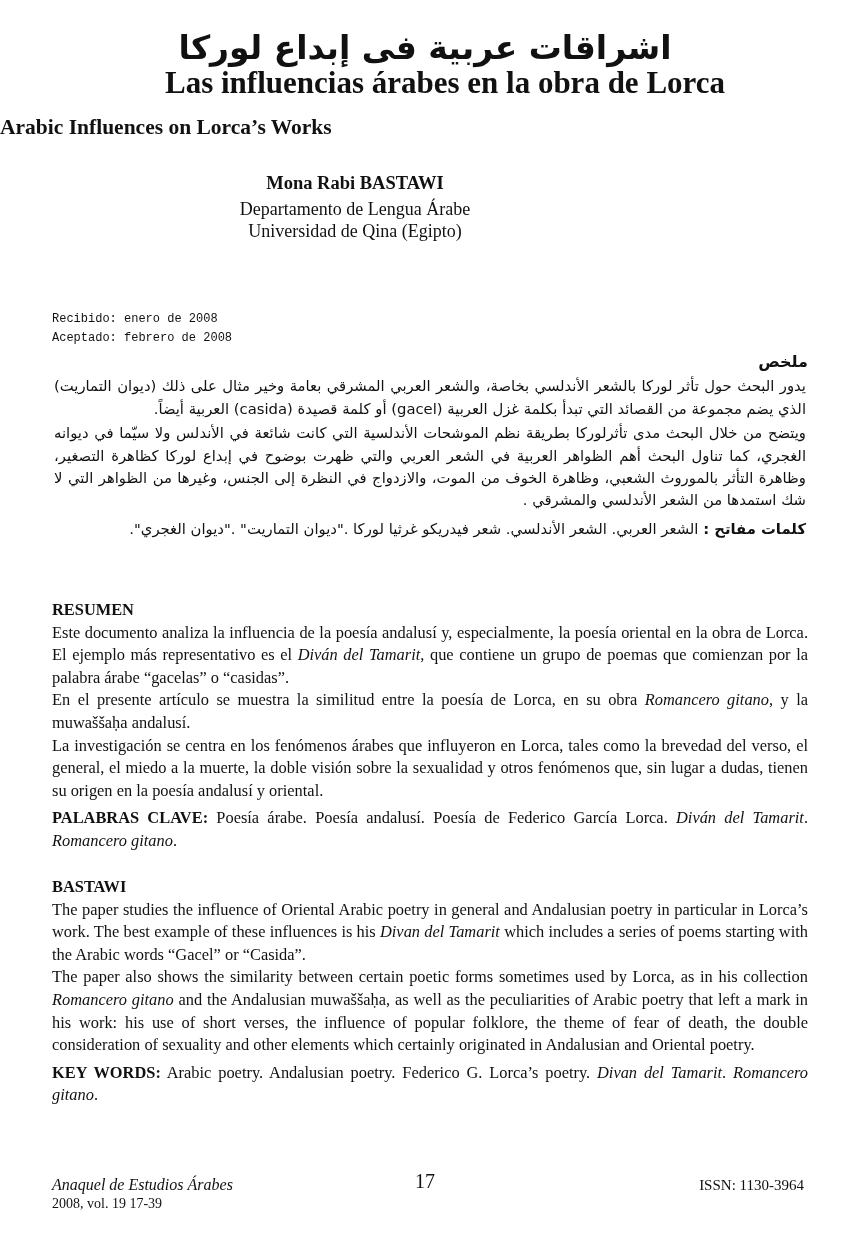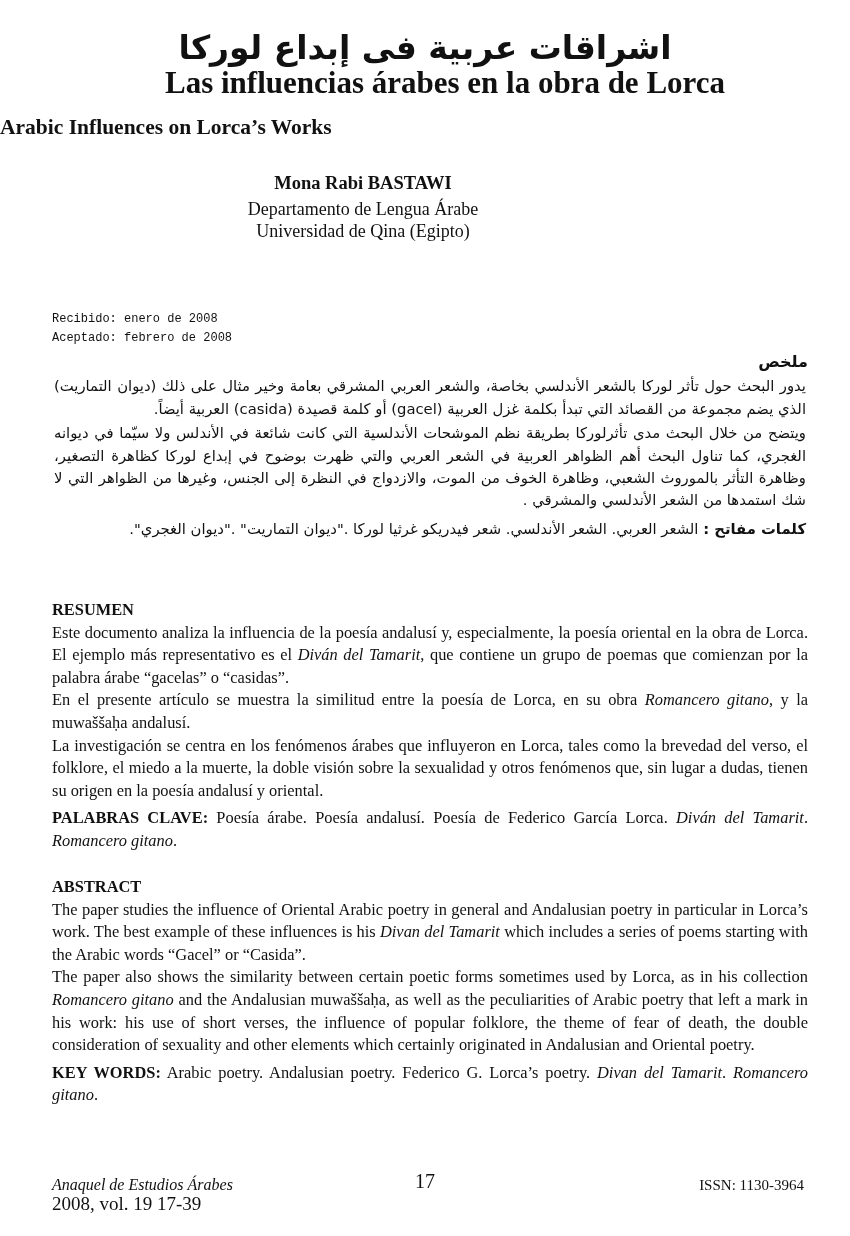--- a/index.html
+++ b/index.html
@@ -1,39 +1,39 @@
 <!DOCTYPE html>
 <html><head>
 <meta charset="utf-8">
 <style>
   html, body { margin: 0; padding: 0; background: #ffffff; }
   body { width: 850px; height: 1236px; position: relative; overflow: hidden; color: #111; font-family: "Liberation Serif", serif; }
   .page { position: absolute; left: 0; top: 0; width: 850px; height: 1236px; }
   .ar-title { position: absolute; top: 12px; left: 0; width: 850px; text-align: center; font-family: "DejaVu Sans", sans-serif; font-weight: bold; font-size: 33px; direction: rtl; line-height: 1.2; margin-top: 16px; }
   .es-title { position: absolute; top: 64px; left: 0; width: 850px; text-align: center; font-weight: bold; font-size: 31px; line-height: 1.2; padding-left: 20px; }
   .en-title { position: absolute; top: 115px; left: 0; width: 730px; font-weight: bold; font-size: 21.5px; line-height: 1.2; }
-  .author { position: absolute; top: 172px; left: 8px; width: 710px; text-align: center; font-size: 18px; line-height: 22px; }
+  .author { position: absolute; top: 172px; left: 0; width: 710px; text-align: center; font-size: 18px; line-height: 22px; }
   .author .name { font-weight: bold; font-size: 18.5px; margin-bottom: 4px; }
   .author .email { text-decoration: underline; }
   .dates { position: absolute; top: 310px; left: 52px; font-size: 12px; line-height: 19px; font-family: Liberation Mono, monospace; }
   .arabic-abs { position: absolute; top: 351px; left: 52px; width: 756px; direction: rtl; text-align: justify; font-family: "DejaVu Sans", sans-serif; font-size: 14.8px; line-height: 22.4px; }
   .arabic-abs .heading { font-weight: bold; font-size: 16px; }
   .arabic-abs p { margin: 2px; }
   .arabic-abs .kw { margin-top: 6px; }
   .arabic-abs .kw b { font-weight: bold; }
   .section { position: absolute; left: 52px; width: 756px; font-size: 16.4px; line-height: 22.6px; text-align: justify; }
   .section .h { font-weight: bold; }
   .section p { margin: 0; }
   .section .kwp { margin-top: 5px; }
   .resumen { top: 599px; }
   .abstract { top: 876px; }
   .last-line { text-align-last: justify; }
   .footer-left { position: absolute; top: 1175px; left: 52px; font-size: 16px; line-height: 19px; }
   .footer-left .journal { font-style: italic; }
-  .footer-left .vol { font-size: 19px; }
+  .footer-left .vol { font-size: 14px; }
   .page-num { position: absolute; top: 1170px; left: 0; width: 850px; text-align: center; font-size: 20px; }
   .issn { position: absolute; top: 1177px; right: 46px; font-size: 15px; }
 </style>
 </head>
 <body>
 
 <div class="page">
 
   <div class="ar-title">اشراقات عربية فى إبداع لوركا</div>
   <div class="es-title">Las influencias árabes en la obra de Lorca</div>
@@ -54,26 +54,26 @@
     <div class="heading">ملخص</div>
     <p>يدور البحث حول تأثر لوركا بالشعر الأندلسي بخاصة، والشعر العربي المشرقي بعامة وخير مثال على ذلك (ديوان التماريت) الذي يضم مجموعة من القصائد التي تبدأ بكلمة غزل العربية (gacel) أو كلمة قصيدة (casida) العربية أيضاً.</p>
     <p>ويتضح من خلال البحث مدى تأثرلوركا بطريقة نظم الموشحات الأندلسية التي كانت شائعة في الأندلس ولا سيّما في ديوانه الغجري، كما تناول البحث أهم الظواهر العربية في الشعر العربي والتي ظهرت بوضوح في إبداع لوركا كظاهرة التصغير، وظاهرة التأثر بالموروث الشعبي، وظاهرة الخوف من الموت، والازدواج في النظرة إلى الجنس، وغيرها من الظواهر التي لا شك استمدها من الشعر الأندلسي والمشرقي .</p>
     <p class="kw"><b>كلمات مفاتح :</b><span> الشعر العربي. الشعر الأندلسي. شعر فيدريكو غرثيا لوركا ."ديوان التماريت" ."ديوان الغجري".</span></p>
   </div>
 
   <div class="section resumen">
     <div class="h">RESUMEN</div>
     <p><span>Este documento analiza la influencia de la poesía andalusí y, especialmente, la poesía oriental en la obra de Lorca. El ejemplo más representativo es el </span><i>Diván del Tamarit</i><span>, que contiene un grupo de poemas que comienzan por la palabra árabe “gacelas” o “casidas”.</span></p>
     <p><span>En el presente artículo se muestra la similitud entre la poesía de Lorca, en su obra </span><i>Romancero gitano</i><span>, y la muwaššaḥa andalusí.</span></p>
-    <p>La investigación se centra en los fenómenos árabes que influyeron en Lorca, tales como la brevedad del verso, el folklore, el miedo a la muerte, la doble visión sobre la sexualidad y otros fenómenos que, sin lugar a dudas, tienen su origen en la poesía andalusí y oriental.</p>
+    <p>La investigación se centra en los fenómenos árabes que influyeron en Lorca, tales como la brevedad del verso, el general, el miedo a la muerte, la doble visión sobre la sexualidad y otros fenómenos que, sin lugar a dudas, tienen su origen en la poesía andalusí y oriental.</p>
     <p class="kwp"><b>PALABRAS CLAVE:</b><span> Poesía árabe. Poesía andalusí. Poesía de Federico García Lorca. </span><i>Diván del Tamarit</i><span>. </span><i>Romancero gitano</i><span>.</span></p>
   </div>
 
   <div class="section abstract">
-    <div class="h">ABSTRACT</div>
+    <div class="h">BASTAWI</div>
     <p><span>The paper studies the influence of Oriental Arabic poetry in general and Andalusian poetry in particular in Lorca’s work. The best example of these influences is his </span><i>Divan del Tamarit</i><span> which includes a series of poems starting with the Arabic words “Gacel” or “Casida”.</span></p>
     <p><span>The paper also shows the similarity between certain poetic forms sometimes used by Lorca, as in his collection </span><i>Romancero gitano</i><span> and the Andalusian muwaššaḥa, as well as the peculiarities of Arabic poetry that left a mark in his work: his use of short verses, the influence of popular folklore, the theme of fear of death, the double consideration of sexuality and other elements which certainly originated in Andalusian and Oriental poetry.</span></p>
     <p class="kwp last-line"><b>KEY WORDS:</b><span> Arabic poetry. Andalusian poetry. Federico G. Lorca’s poetry. </span><i>Divan del Tamarit</i><span>. </span><i>Romancero gitano</i><span>.</span></p>
   </div>
 
   <div class="footer-left">
     <div class="journal">Anaquel de Estudios Árabes</div>
     <div class="vol">2008, vol. 19   17-39</div>
   </div>
   <div class="page-num">17</div>

